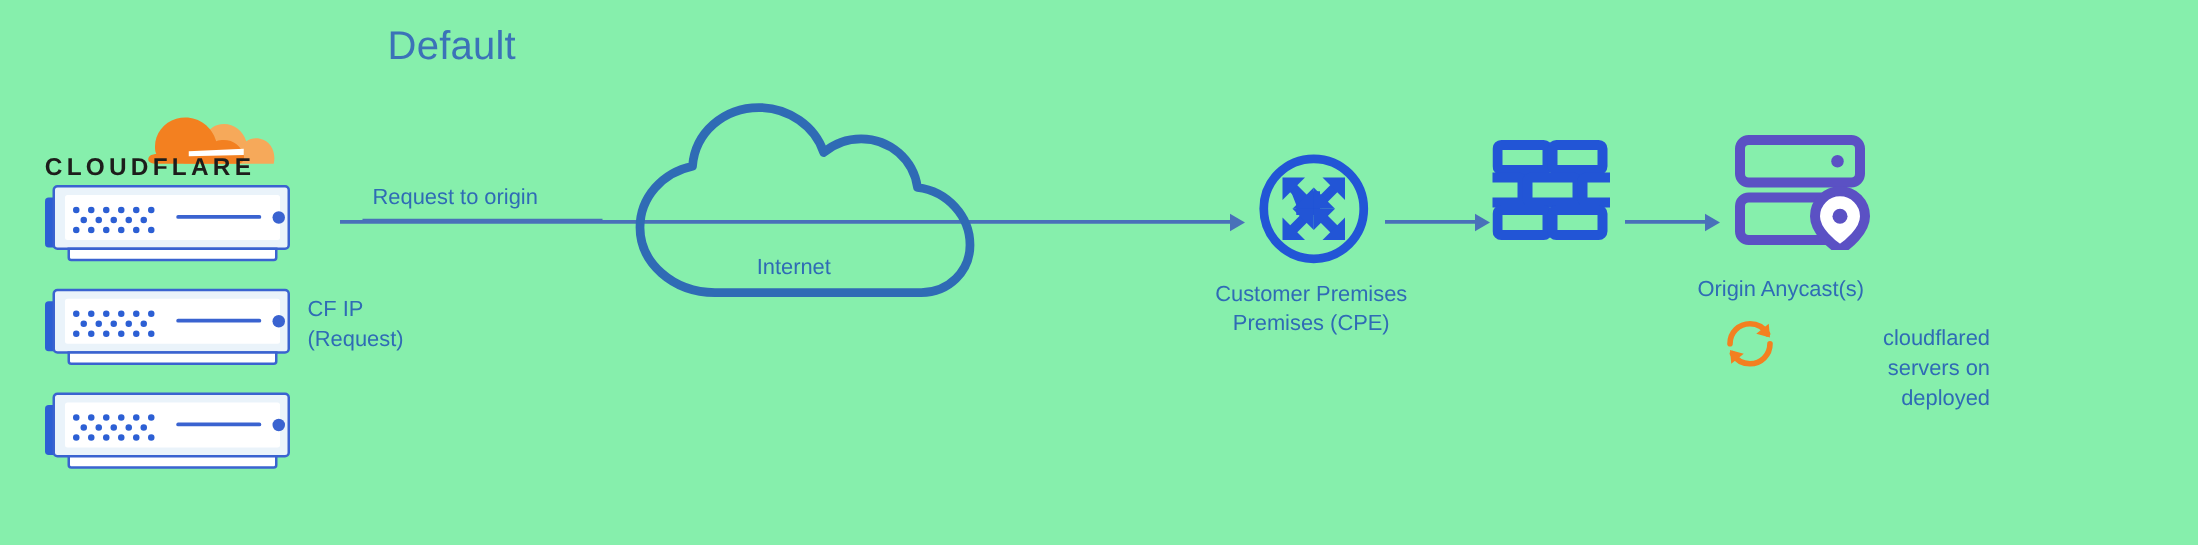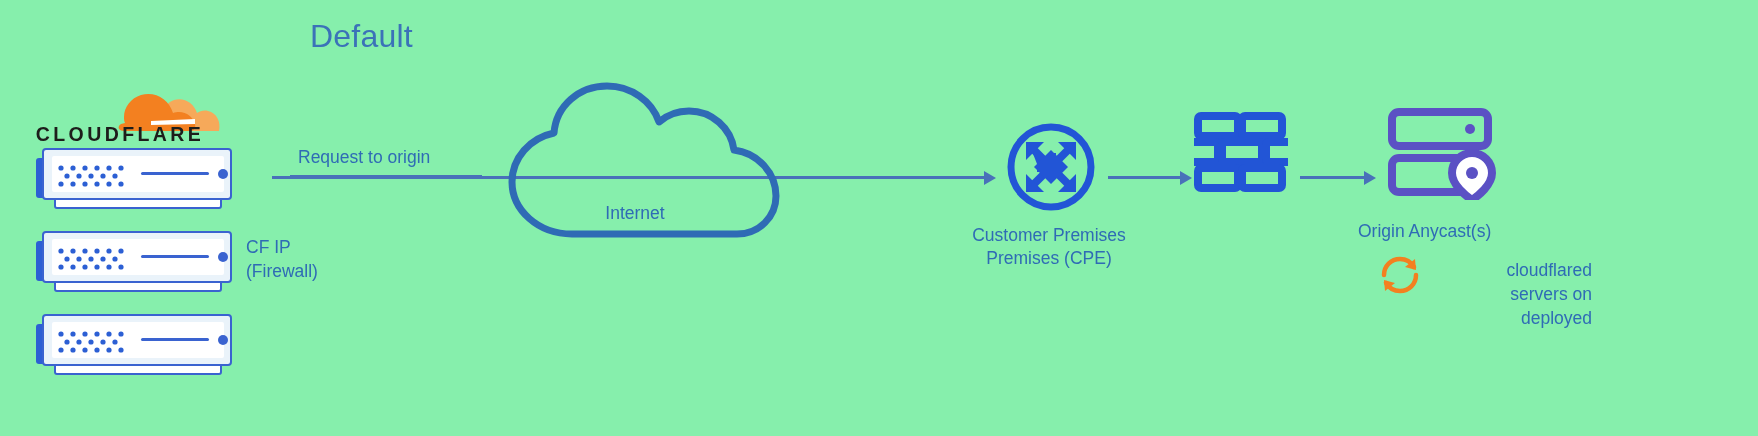--- a/index.html
+++ b/index.html
@@ -263,21 +263,21 @@
       <div class="bar"></div>
       <div class="led"></div>
       <div class="base"></div>
     </div>
   </div>
 
   <div class="lbl" id="lbl-request">Request to origin</div>
   <div id="underline-request"></div>
   <div class="lbl" id="lbl-cfip">
     <span>CF IP</span><br>
-    <span>(Firewall)</span>
+    <span>(Request)</span>
   </div>
 
   <div class="flow-line" style="left:272px; top:176px; width:712px;"></div>
   <div class="arrowhead" style="left:984px; top:171px;"></div>
 
   <svg id="internet-cloud" viewBox="0 0 290 160">
     <path d="M72 152
              C38 152 12 128 12 100
              C12 76 30 56 54 51
              C56 24 79 4 107 4

